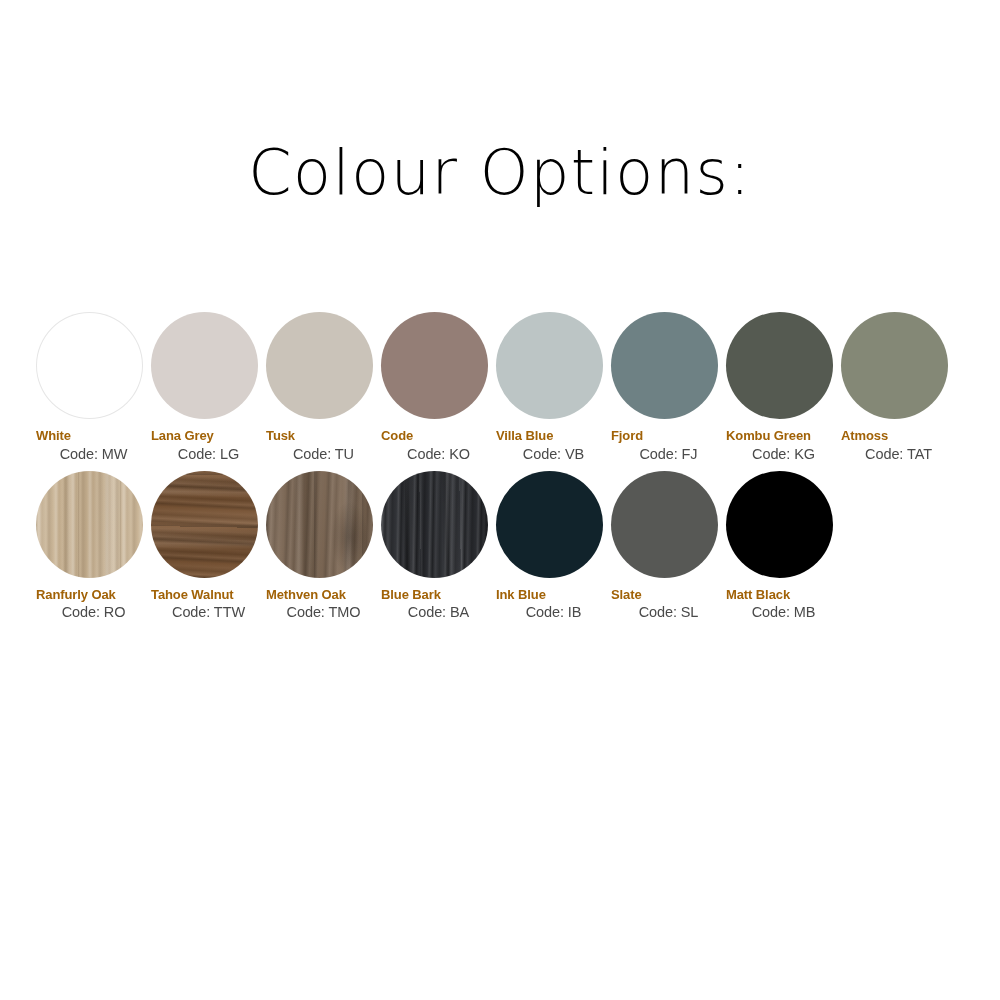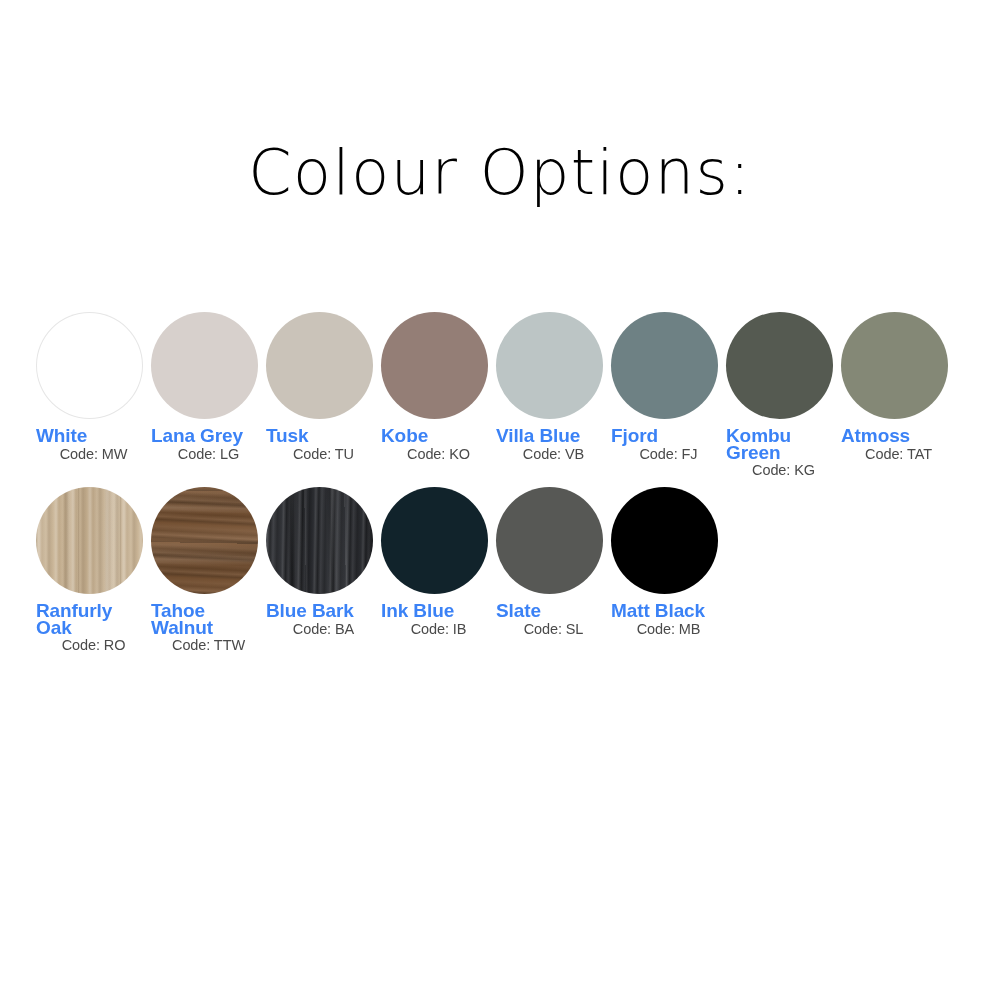--- a/index.html
+++ b/index.html
@@ -65,24 +65,24 @@
     overflow: hidden;
   }
 
   .swatch-disc.has-outline {
     box-shadow: inset 0 0 0 1px #e6e6e6;
   }
 
   .swatch-label {
     margin-top: 9px;
     font-family: "Liberation Sans", sans-serif;
-    font-size: 19px;
+    font-size: 13px;
     font-weight: bold;
     line-height: 16.5px;
-    color: #3b82f6;
+    color: #a16207;
     letter-spacing: -0.1px;
     max-width: 108px;
   }
 
   .swatch-code {
     margin-top: 1px;
     font-family: "Liberation Sans", sans-serif;
     font-size: 14.5px;
     font-weight: normal;
     line-height: 17px;
@@ -209,21 +209,21 @@
           <div class="swatch-label">Lana Grey</div>
           <div class="swatch-code">Code: LG</div>
         </div>
         <div class="swatch-cell">
           <div class="swatch-disc" style="background-color: rgb(202, 195, 185);"></div>
           <div class="swatch-label">Tusk</div>
           <div class="swatch-code">Code: TU</div>
         </div>
         <div class="swatch-cell">
           <div class="swatch-disc" style="background-color: rgb(148, 126, 118);"></div>
-          <div class="swatch-label">Kobe</div>
+          <div class="swatch-label">Code</div>
           <div class="swatch-code">Code: KO</div>
         </div>
         <div class="swatch-cell">
           <div class="swatch-disc" style="background-color: rgb(188, 197, 197);"></div>
           <div class="swatch-label">Villa Blue</div>
           <div class="swatch-code">Code: VB</div>
         </div>
         <div class="swatch-cell">
           <div class="swatch-disc" style="background-color: rgb(110, 129, 132);"></div>
           <div class="swatch-label">Fjord</div>
@@ -245,20 +245,25 @@
           <div class="swatch-disc grain-vertical-light" style="background-color: rgb(200, 179, 148);"></div>
           <div class="swatch-label">Ranfurly Oak</div>
           <div class="swatch-code">Code: RO</div>
         </div>
         <div class="swatch-cell">
           <div class="swatch-disc grain-horizontal-dark" style="background-color: rgb(123, 84, 51);"></div>
           <div class="swatch-label">Tahoe Walnut</div>
           <div class="swatch-code">Code: TTW</div>
         </div>
         <div class="swatch-cell">
+          <div class="swatch-disc grain-vertical-mid" style="background-color: rgb(122, 100, 80);"></div>
+          <div class="swatch-label">Methven Oak</div>
+          <div class="swatch-code">Code: TMO</div>
+        </div>
+        <div class="swatch-cell">
           <div class="swatch-disc grain-vertical-black" style="background-color: rgb(44, 46, 51);"></div>
           <div class="swatch-label">Blue Bark</div>
           <div class="swatch-code">Code: BA</div>
         </div>
         <div class="swatch-cell">
           <div class="swatch-disc" style="background-color: rgb(17, 35, 43);"></div>
           <div class="swatch-label">Ink Blue</div>
           <div class="swatch-code">Code: IB</div>
         </div>
         <div class="swatch-cell">

